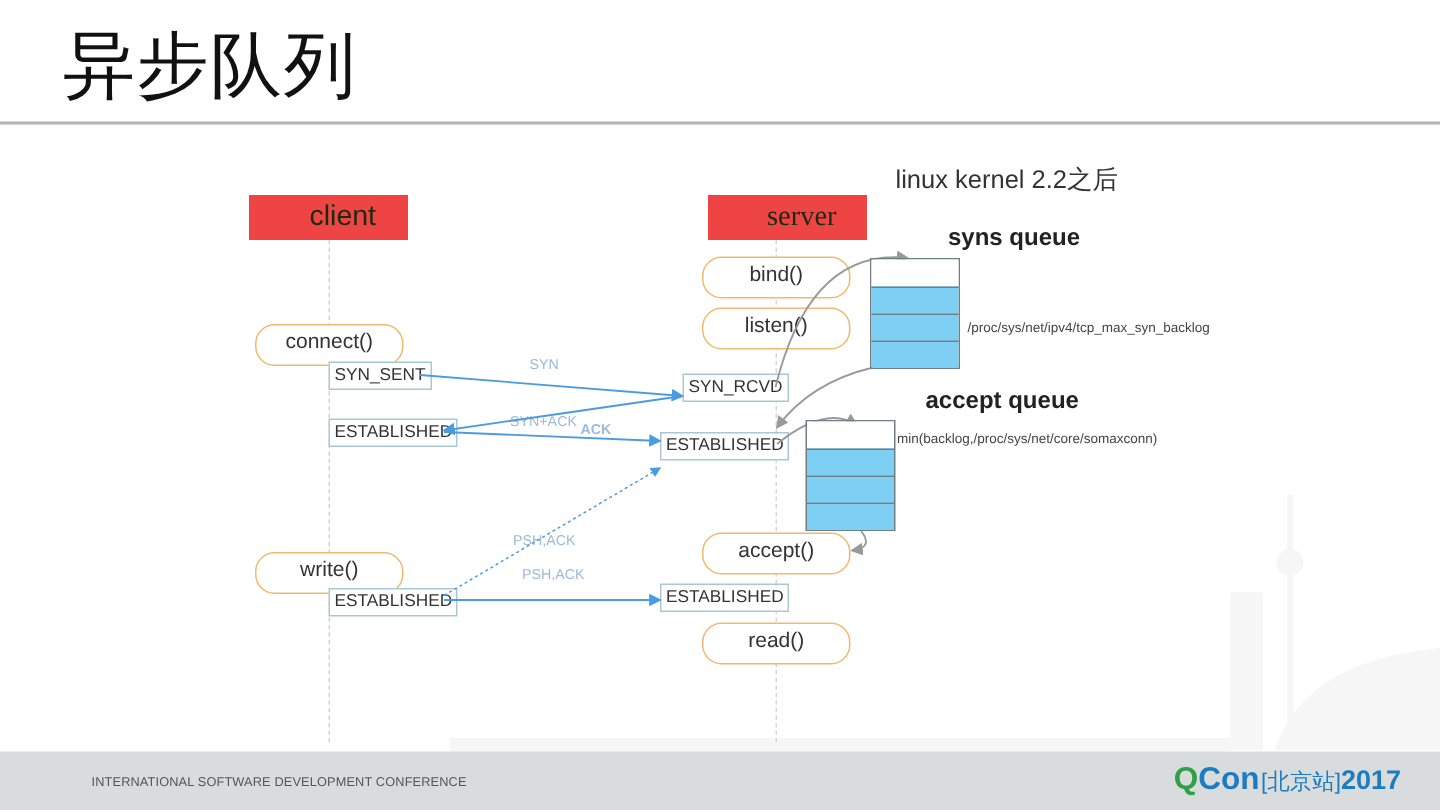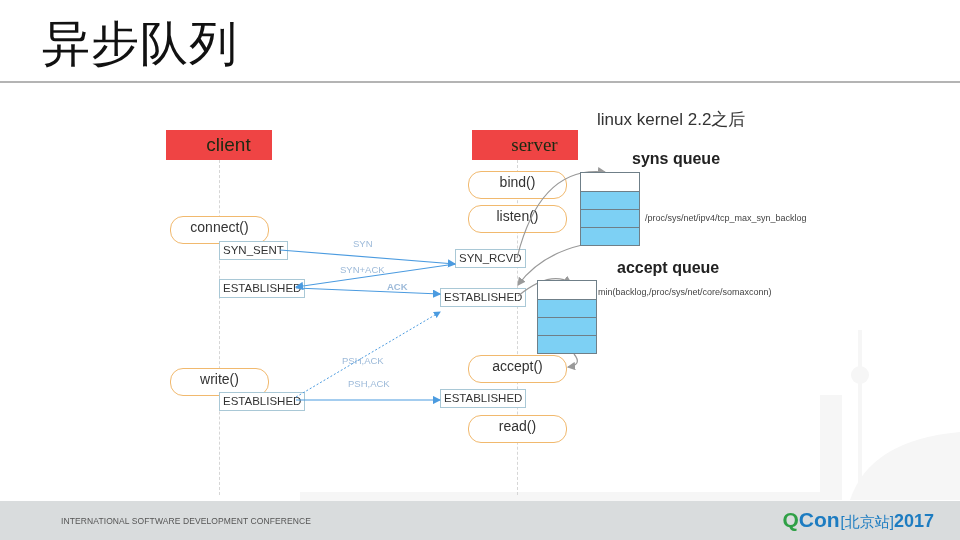--- a/index.html
+++ b/index.html
@@ -75,21 +75,21 @@
 
   <div class="state" style="left:219px; top:241px;">SYN_SENT</div>
   <div class="state" style="left:219px; top:279px;">ESTABLISHED</div>
   <div class="state" style="left:219px; top:392px;">ESTABLISHED</div>
 
   <div class="state" style="left:455px; top:249px;">SYN_RCVD</div>
   <div class="state" style="left:440px; top:288px;">ESTABLISHED</div>
   <div class="state" style="left:440px; top:389px;">ESTABLISHED</div>
 
   <div class="msg-label" style="left:353px; top:238px;">SYN</div>
-  <div class="msg-label" style="left:340px; top:264px;">SYN+ACK</div>
+  <div class="msg-label" style="left:340px; top:276px;">SYN+ACK</div>
   <div class="msg-label" style="left:387px; top:281px;font-weight:bold;">ACK</div>
   <div class="msg-label" style="left:342px; top:355px;">PSH,ACK</div>
   <div class="msg-label" style="left:348px; top:378px;">PSH,ACK</div>
 
   <svg class="arrows" viewBox="0 0 960 540">
     <defs>
       <marker id="ah" markerWidth="7" markerHeight="7" refX="6" refY="3.5" orient="auto">
         <path d="M0,0 L7,3.5 L0,7 Z" fill="#4b9be0"></path>
       </marker>
       <marker id="ahg" markerWidth="7" markerHeight="7" refX="6" refY="3.5" orient="auto">

